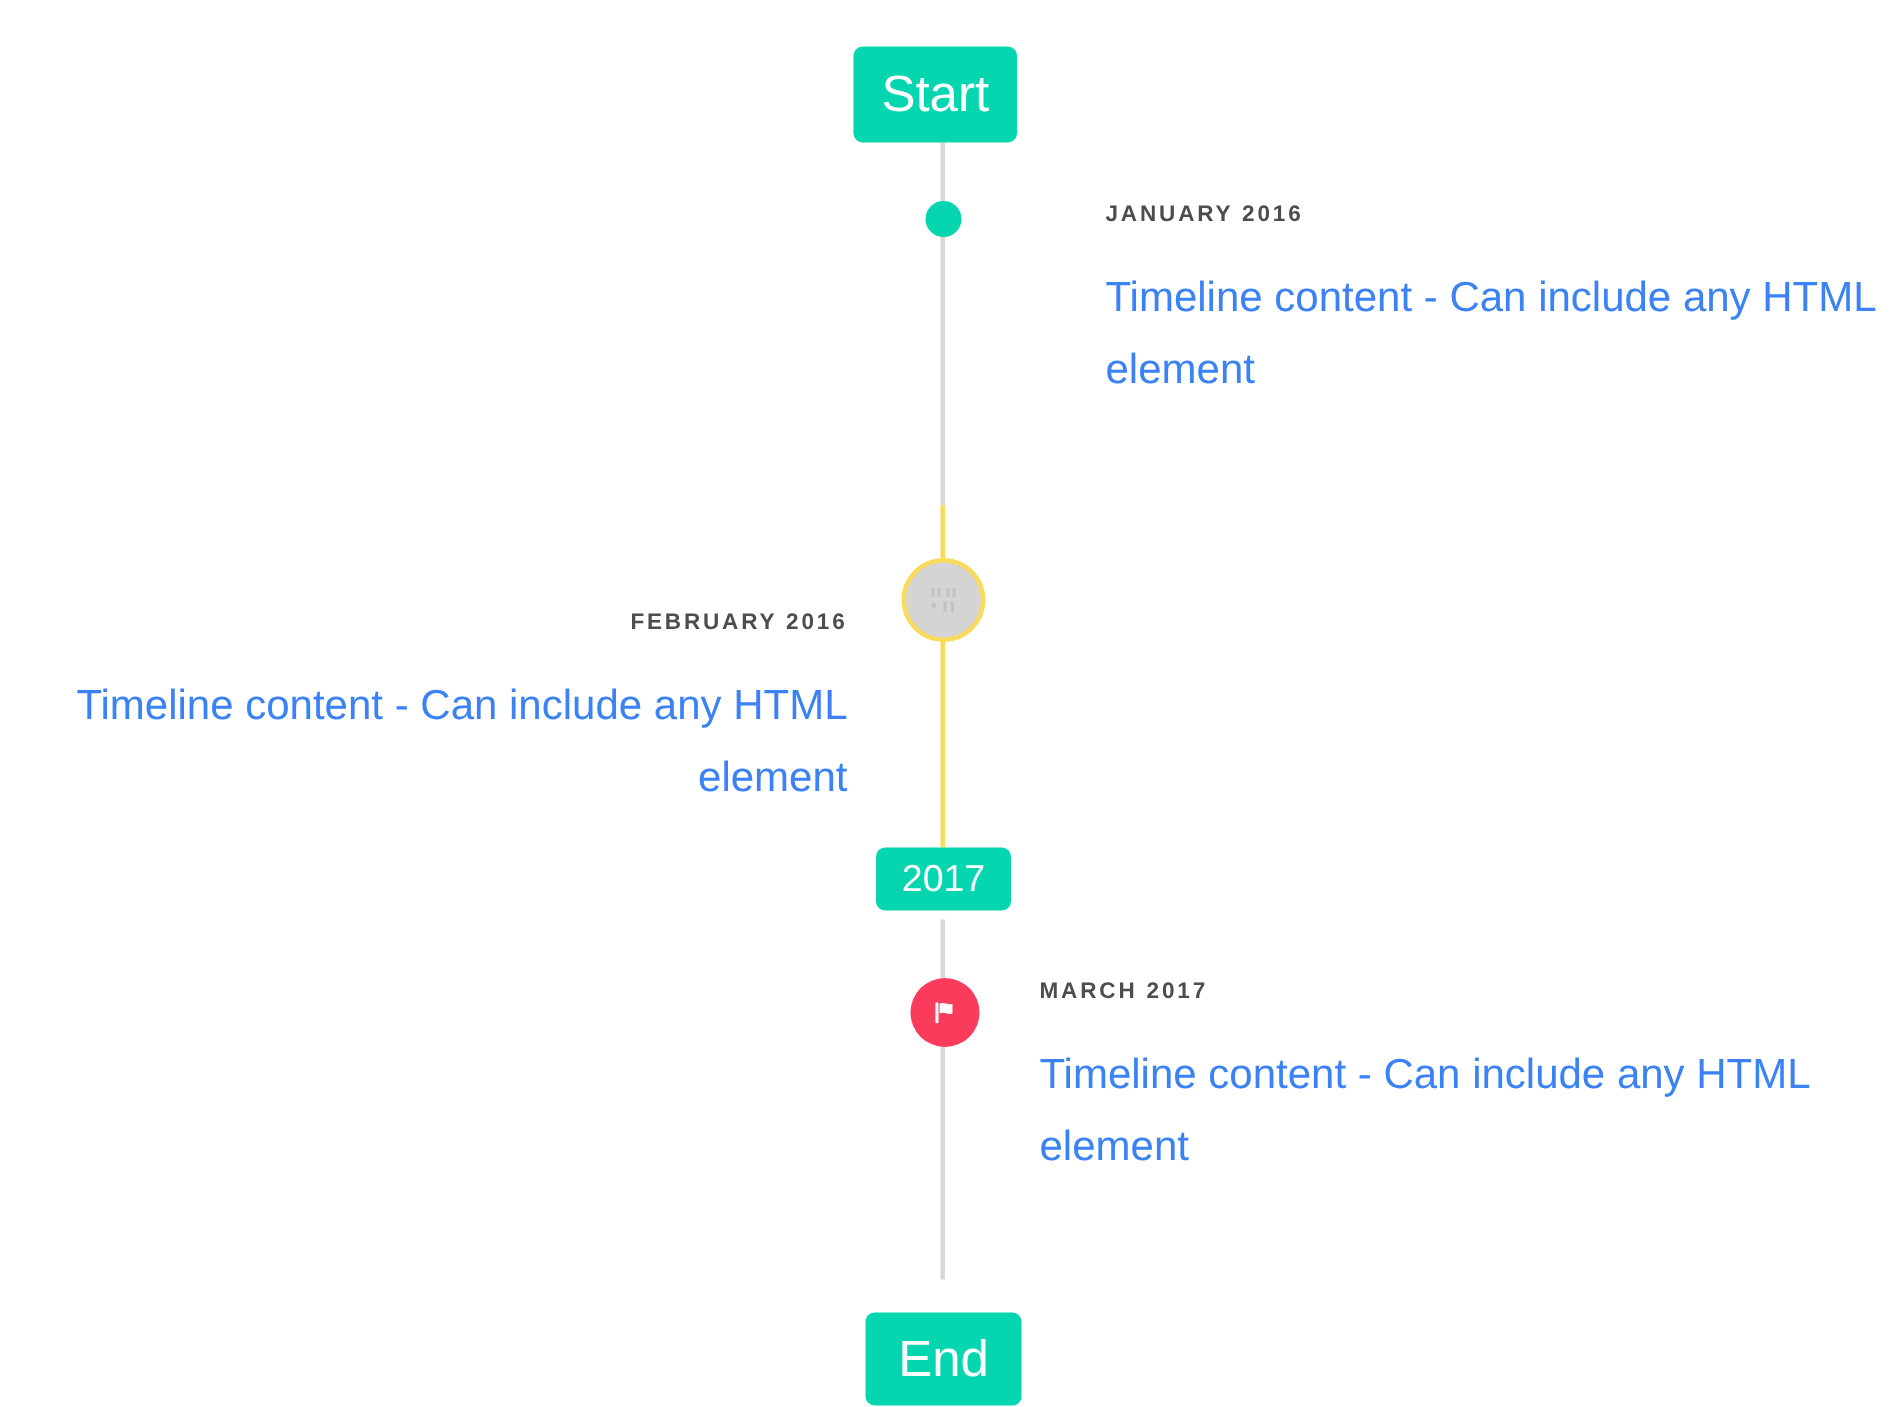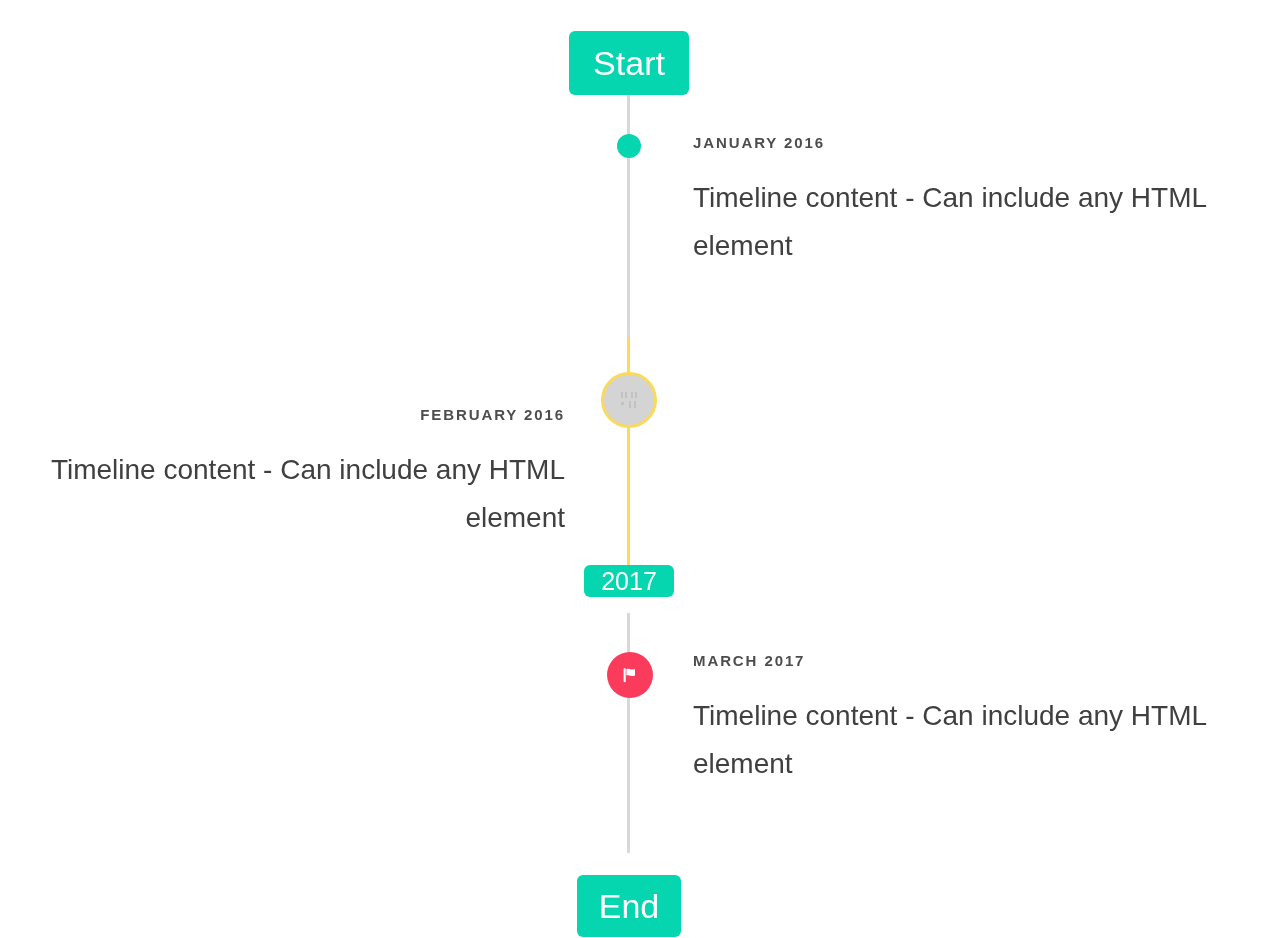--- a/index.html
+++ b/index.html
@@ -45,26 +45,26 @@
     border-radius: 6px;
     display: flex;
     align-items: center;
     justify-content: center;
     font-weight: 400;
     line-height: 1;
     white-space: nowrap;
   }
   .badge-start {
     left: 569px;  top: 31px;
-    width: 120px; height: 64px;
+    width: 109px; height: 64px;
     font-size: 34px;
   }
   .badge-year {
     left: 584px;  top: 565px;
-    width: 90px;  height: 32px;
+    width: 90px;  height: 42px;
     font-size: 25px;
   }
   .badge-end {
     left: 577px;  top: 875px;
     width: 104px; height: 62px;
     font-size: 34px;
   }
 
   
   .marker {
@@ -122,29 +122,29 @@
     font-weight: 700;
     letter-spacing: 1.9px;
     color: #4d4d4d;
     text-transform: uppercase;
     line-height: 1.2;
     margin: 0 0 22px 0;
   }
   .entry-body {
     font-size: 28px;
     font-weight: 400;
-    color: #404040;
+    color: #3b82f6;
     line-height: 1.72;
     margin: 0;
   }
 
   .entry-right { left: 693px; text-align: left; }
   .entry-left  { right: 703px; text-align: right; }
 
-  .entry-jan   { top: 134px; width: 530px; }
+  .entry-jan   { top: 134px; width: 530px; margin-left: 44px; }
   .entry-feb   { top: 370px; width: 530px; margin-top: 36px; }
   .entry-mar   { top: 652px; width: 530px; }
 </style>
 </head>
 <body>
 
 <div class="timeline-canvas">
 
   <div class="spine spine-top"></div>
   <div class="spine spine-yellow-a"></div>

